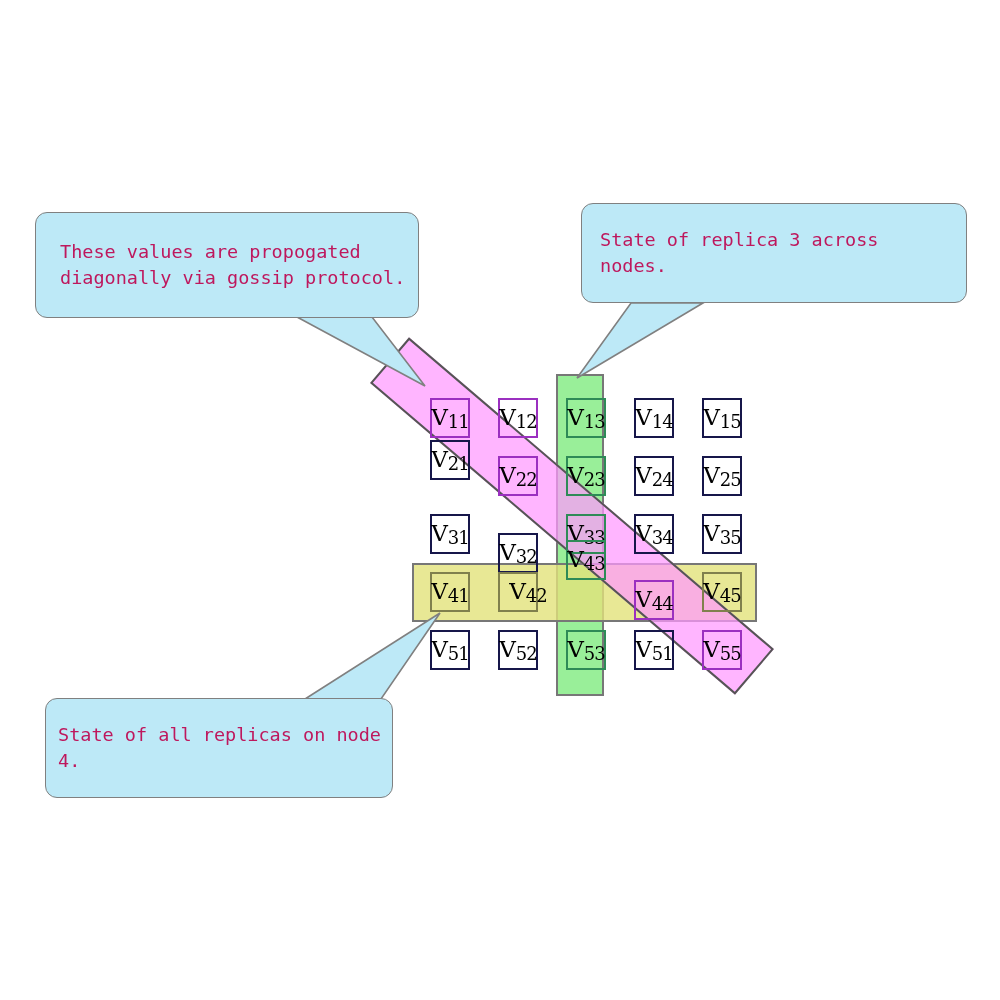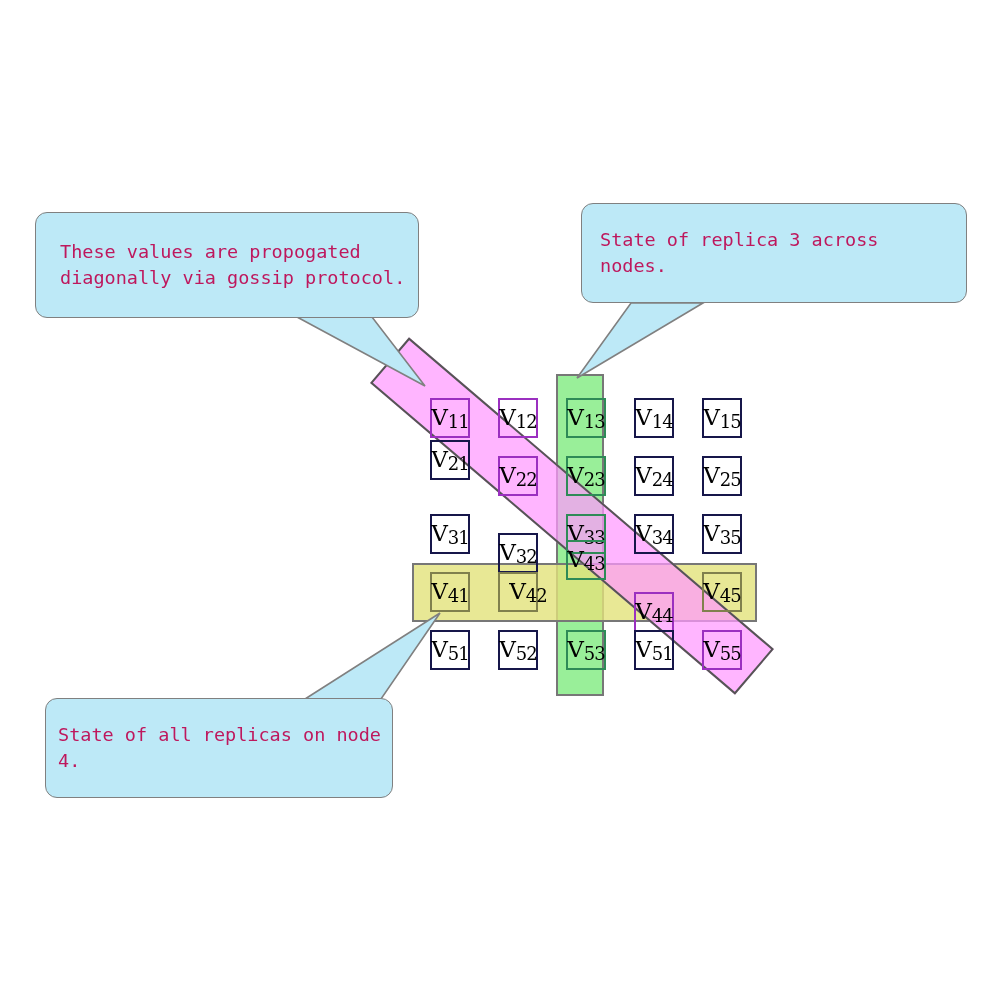--- a/index.html
+++ b/index.html
@@ -130,21 +130,21 @@
       </div>
       <div class="cell on-yellow" style="left: 430px; top: 572px;">
         <span class="v">V<sub>41</sub></span>
       </div>
       <div class="cell on-yellow" style="left: 498px; top: 572px; padding-left: 20px;">
         <span class="v">V<sub>42</sub></span>
       </div>
       <div class="cell on-green" style="left: 566px; top: 540px;">
         <span class="v">V<sub>43</sub></span>
       </div>
-      <div class="cell on-pink" style="left: 634px; top: 592px;">
+      <div class="cell on-pink" style="left: 634px; top: 580px;">
         <span class="v">V<sub>44</sub></span>
       </div>
       <div class="cell on-yellow" style="left: 702px; top: 572px;">
         <span class="v">V<sub>45</sub></span>
       </div>
       <div class="cell" style="left: 430px; top: 630px;">
         <span class="v">V<sub>51</sub></span>
       </div>
       <div class="cell" style="left: 498px; top: 630px;">
         <span class="v">V<sub>52</sub></span>

